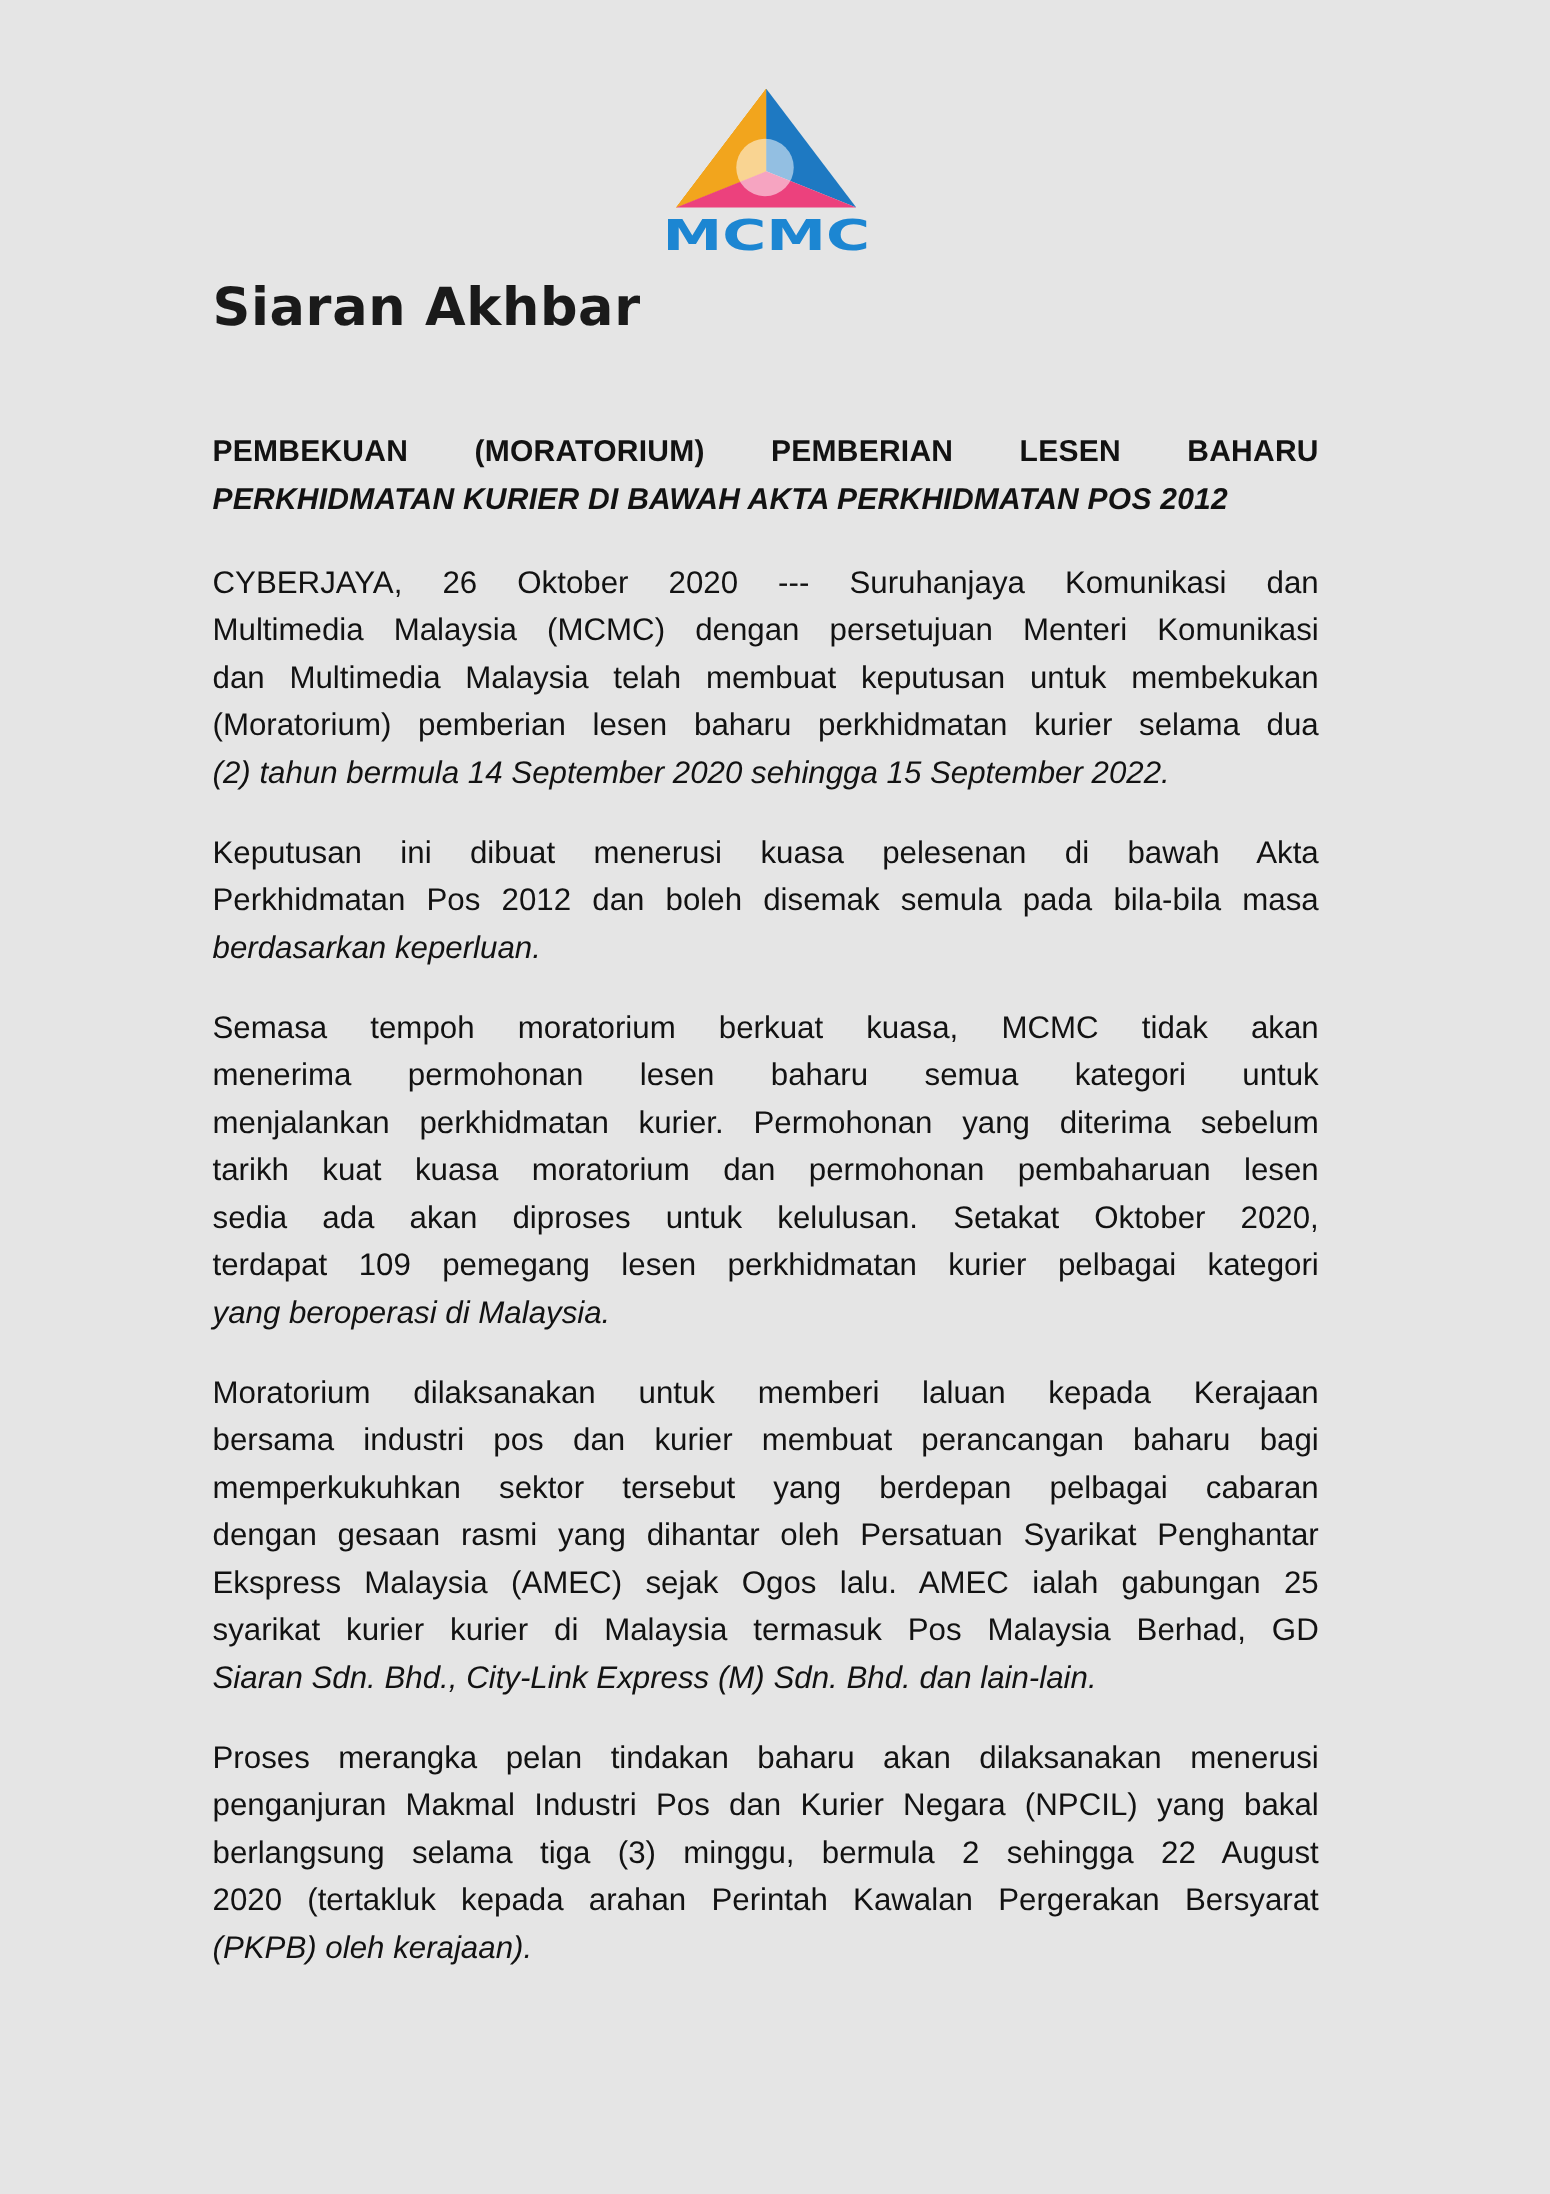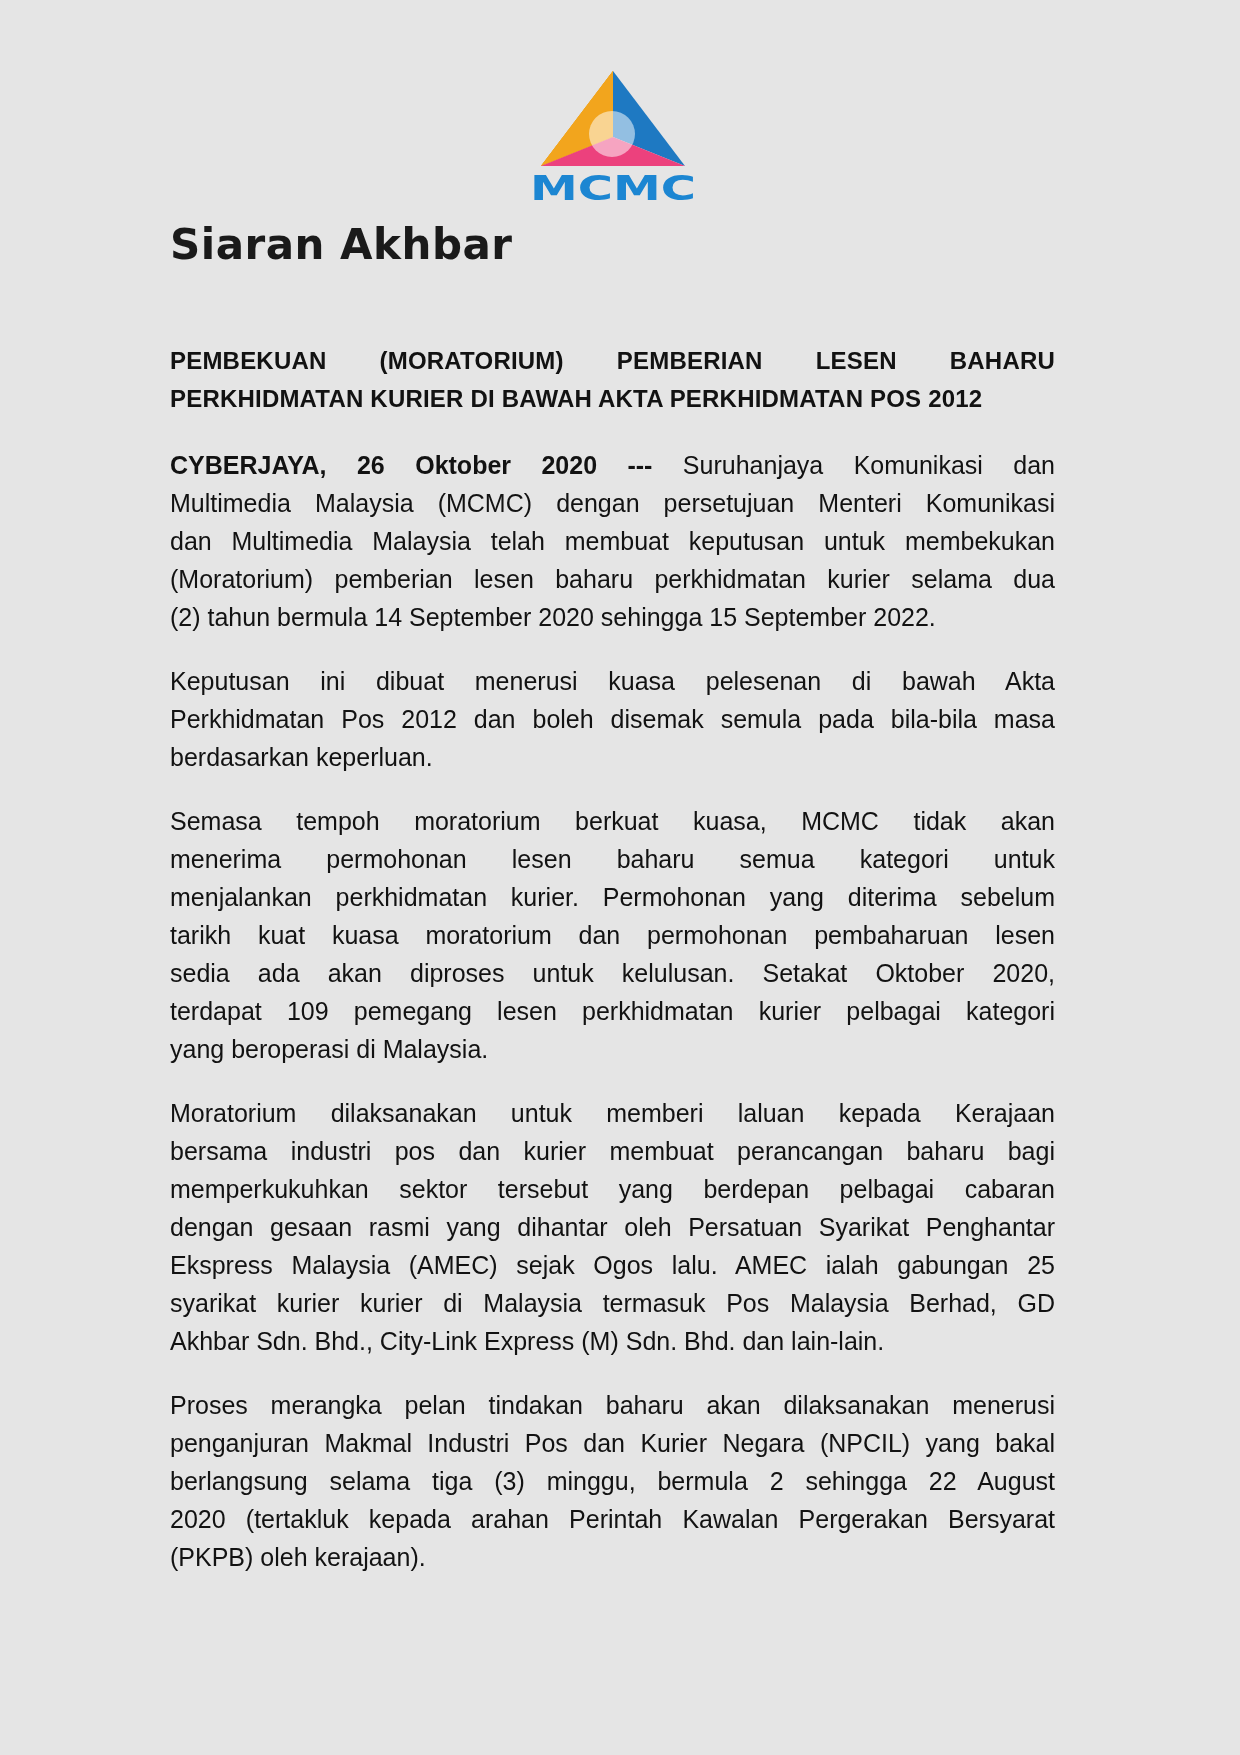--- a/index.html
+++ b/index.html
@@ -27,28 +27,28 @@
   }
   .body-text { margin-top: 72px; }
   .para { margin-bottom: 26px; }
   .jline {
     text-align: justify;
     text-align-last: justify;
     line-height: 38px;
     font-size: 25px;
     white-space: normal;
   }
-  [data-bind-lines] > .jline:last-child { text-align-last: left; }
+  [data-bind-lines] > .jline:last-child { text-align-last: left; font-style: italic; }
   .headline .jline {
     font-weight: bold;
     font-size: 24px;
     letter-spacing: 0.2px;
   }
   .headline { margin-bottom: 28px; }
-  .b { font-weight: bold; }
+  .b { font-weight: normal; }
 </style>
 </head>
 <body>
 
 <div class="page">
 
   <div class="header">
     <svg class="logo-svg" width="210" height="142" viewBox="0 0 210 142">
       <polygon points="105,7 33,102 105,73" fill="#F2A51D"></polygon>
       <polygon points="105,7 33,102 105,73 105,7" fill="#F2A51D"></polygon>
@@ -98,21 +98,21 @@
         <div class="jline">yang beroperasi di Malaysia.</div>
       </section>
 
     <section class="para" data-bind-lines="paragraphs.p4.lines">
         <div class="jline">Moratorium dilaksanakan untuk memberi laluan kepada Kerajaan</div>
         <div class="jline">bersama industri pos dan kurier membuat perancangan baharu bagi</div>
         <div class="jline">memperkukuhkan sektor tersebut yang berdepan pelbagai cabaran</div>
         <div class="jline">dengan gesaan rasmi yang dihantar oleh Persatuan Syarikat Penghantar</div>
         <div class="jline">Ekspress Malaysia (AMEC) sejak Ogos lalu. AMEC ialah gabungan 25</div>
         <div class="jline">syarikat kurier kurier di Malaysia termasuk Pos Malaysia Berhad, GD</div>
-        <div class="jline">Akhbar Sdn. Bhd., City-Link Express (M) Sdn. Bhd. dan lain-lain.</div>
+        <div class="jline">Siaran Sdn. Bhd., City-Link Express (M) Sdn. Bhd. dan lain-lain.</div>
       </section>
 
     <section class="para" data-bind-lines="paragraphs.p5.lines">
         <div class="jline">Proses merangka pelan tindakan baharu akan dilaksanakan menerusi</div>
         <div class="jline">penganjuran Makmal Industri Pos dan Kurier Negara (NPCIL) yang bakal</div>
         <div class="jline">berlangsung selama tiga (3) minggu, bermula 2 sehingga 22 August</div>
         <div class="jline">2020 (tertakluk kepada arahan Perintah Kawalan Pergerakan Bersyarat</div>
         <div class="jline">(PKPB) oleh kerajaan).</div>
       </section>
 

